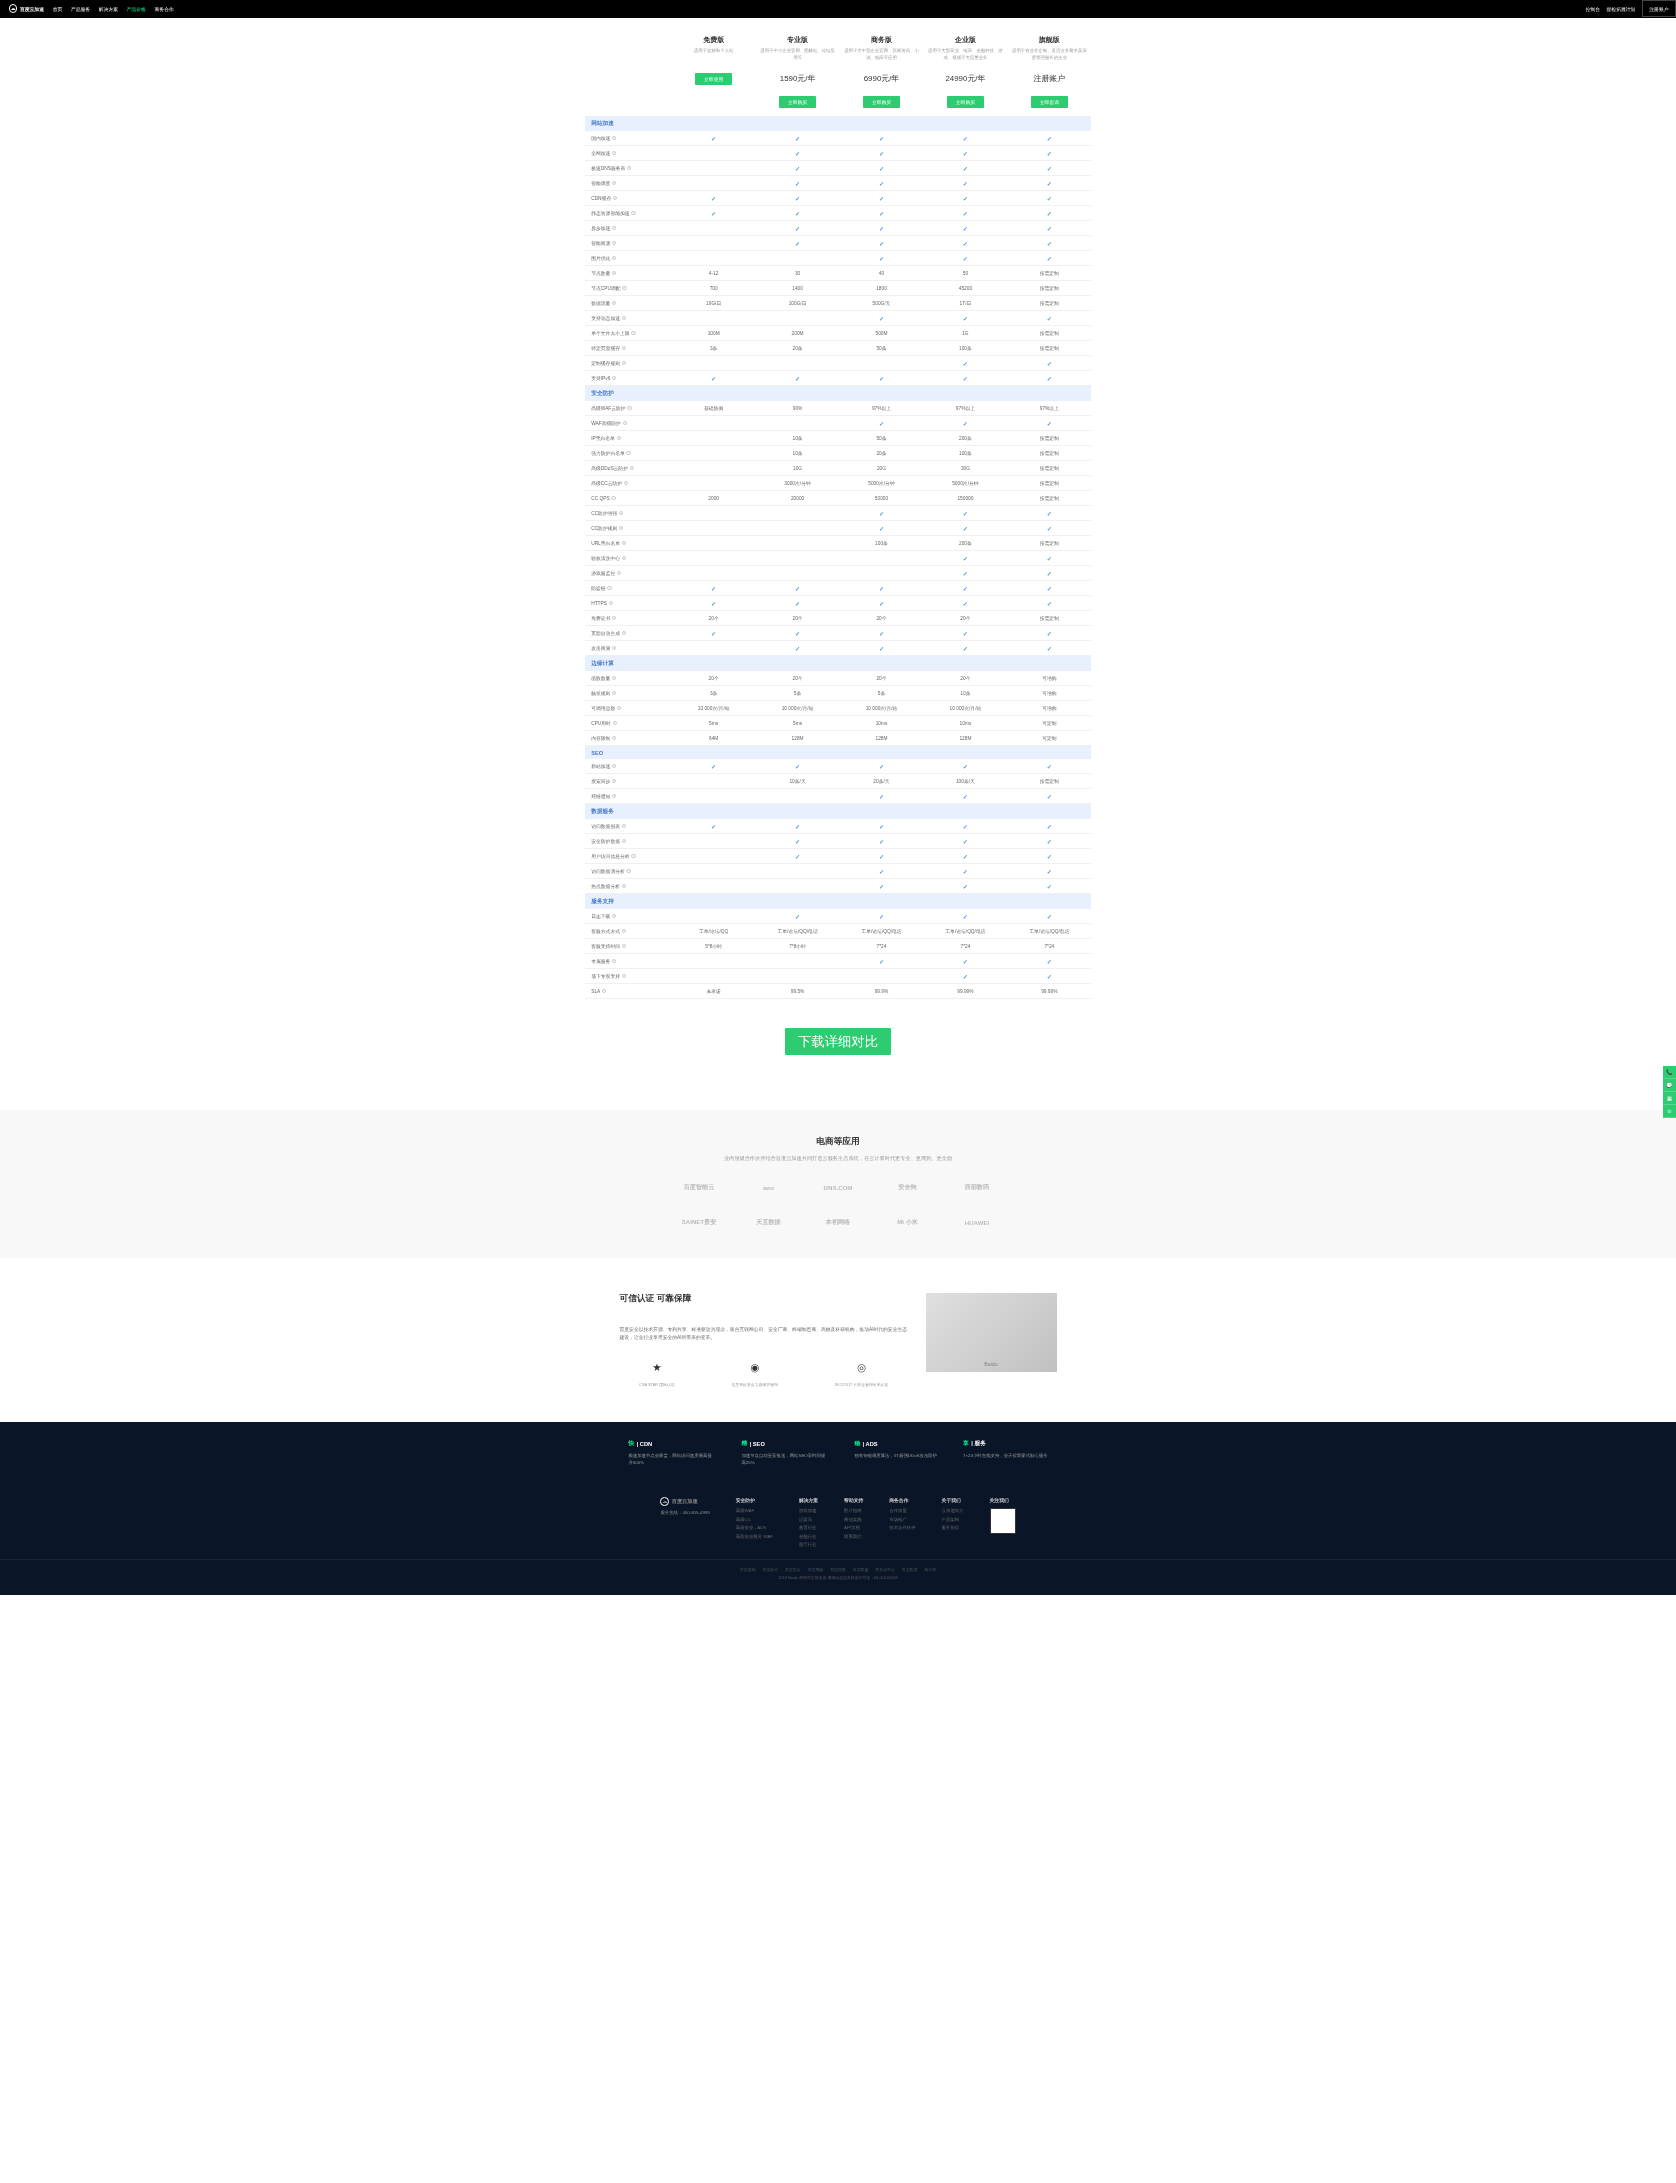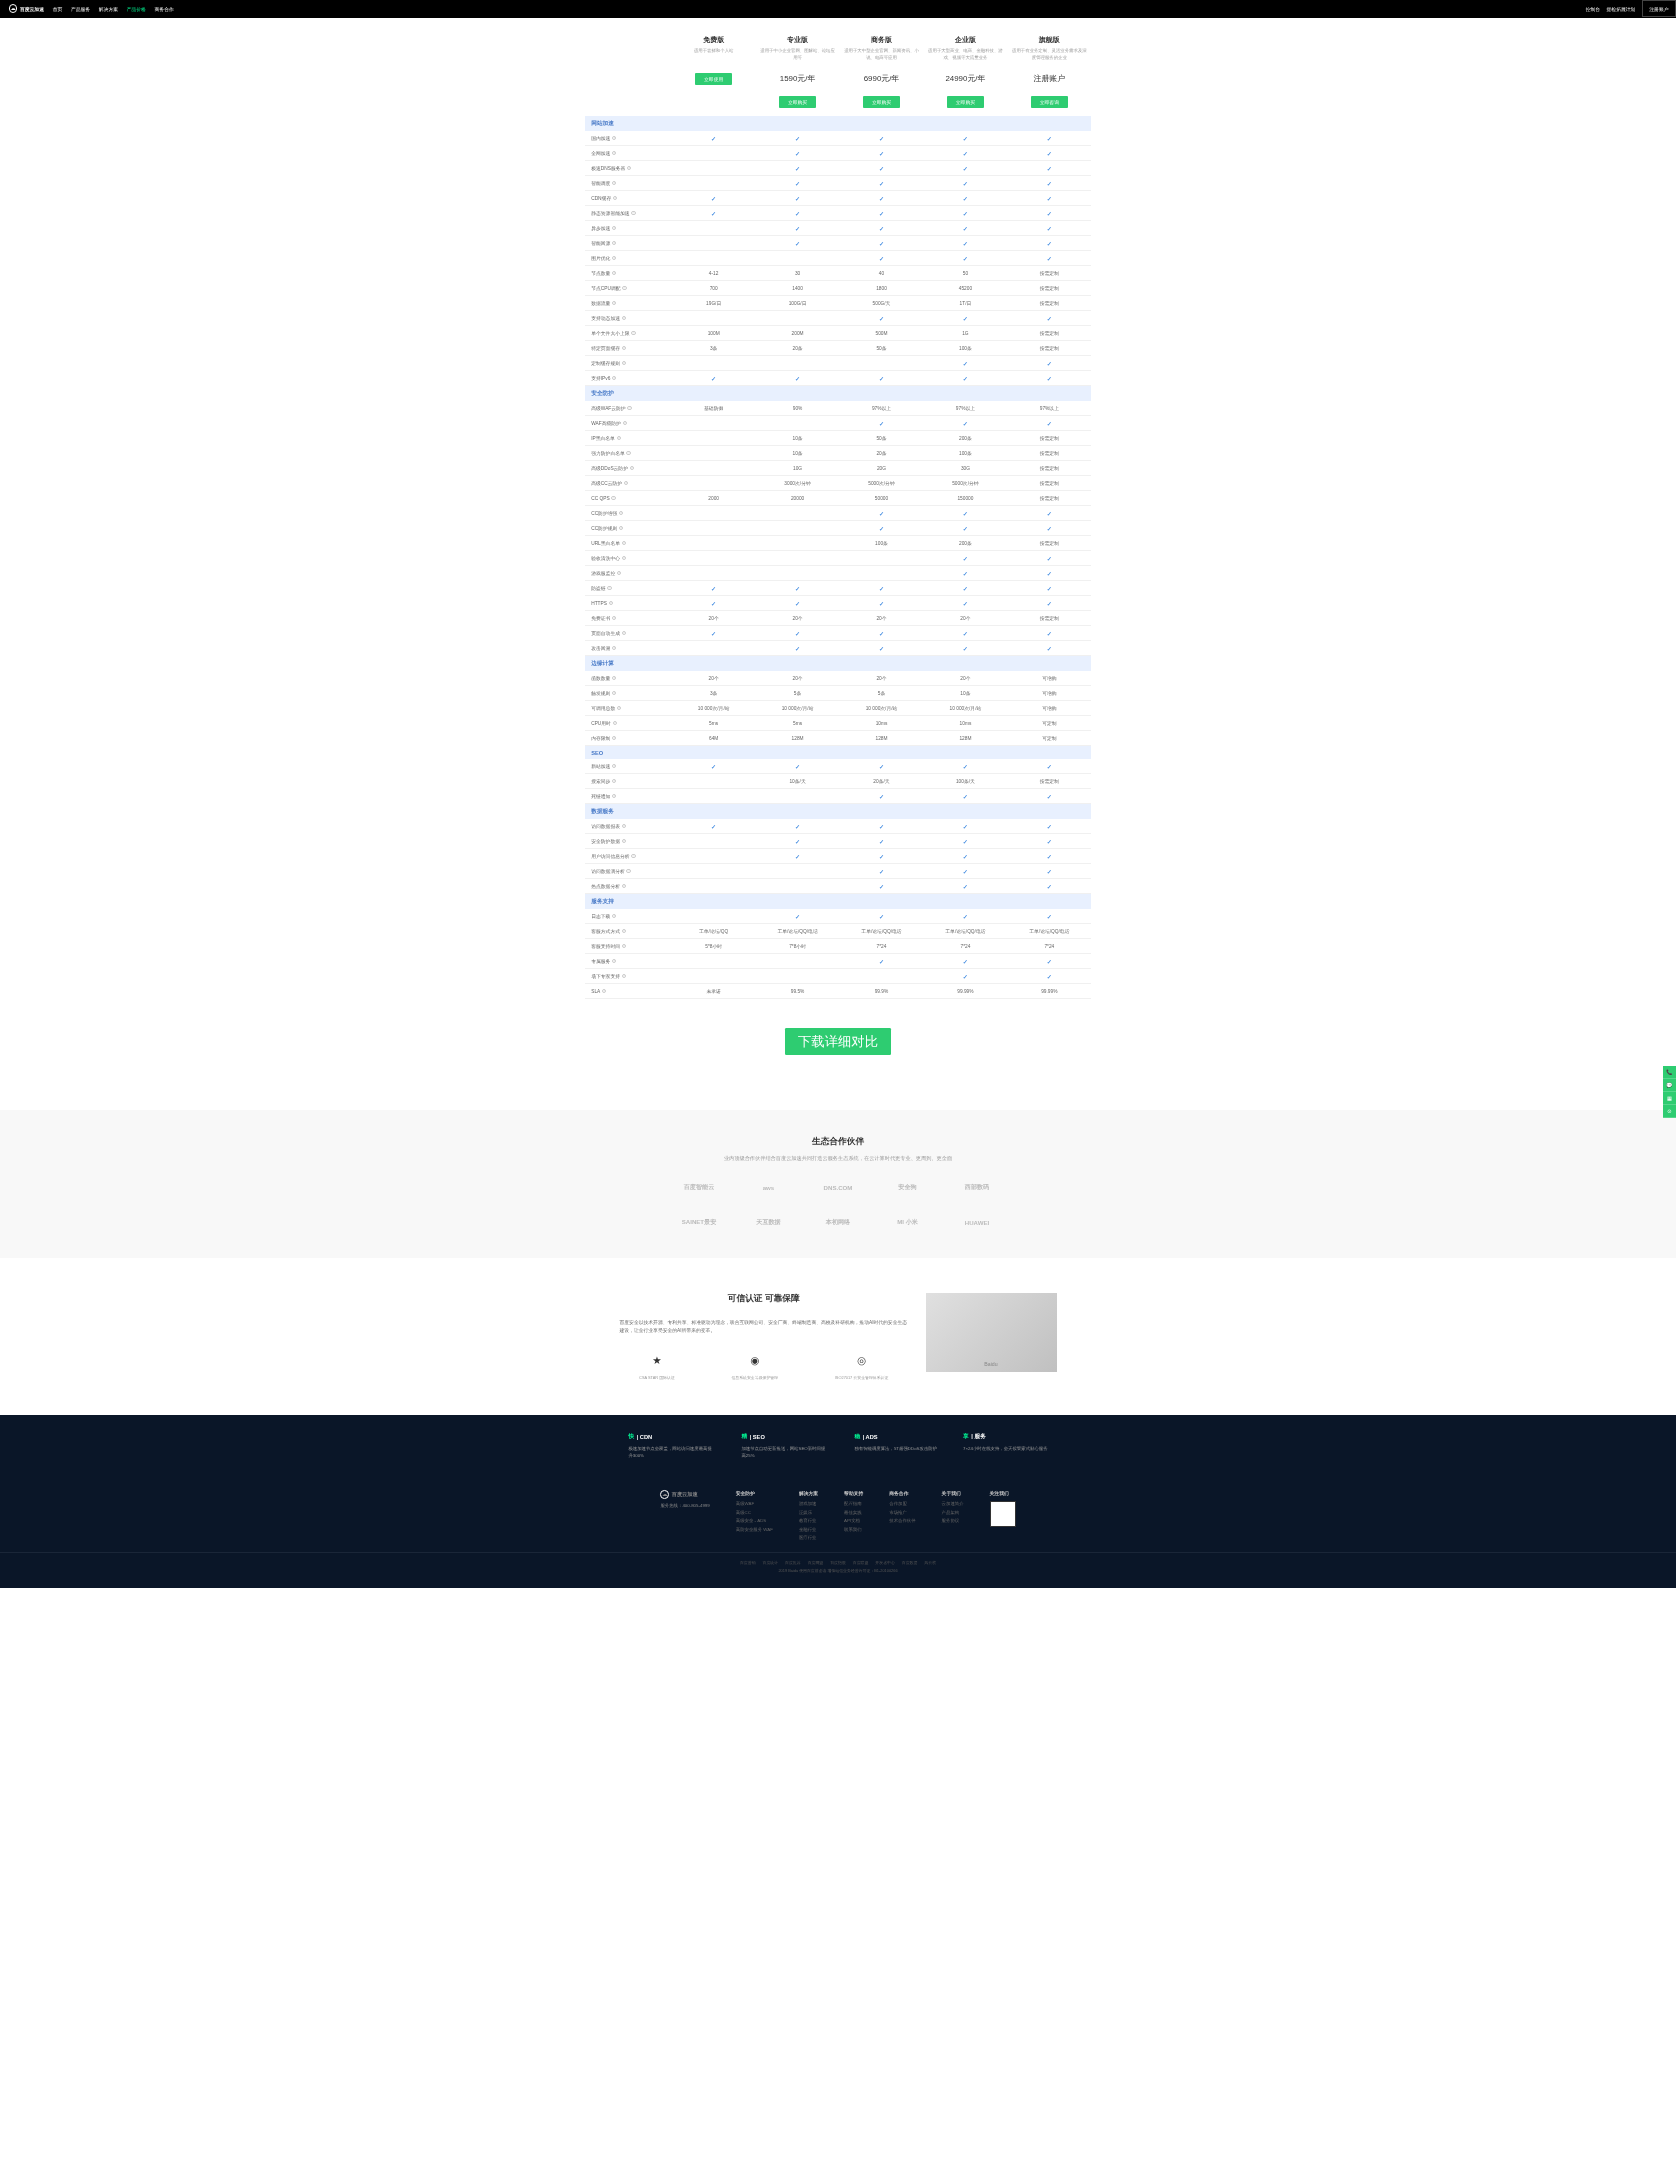--- a/index.html
+++ b/index.html
@@ -27,21 +27,21 @@
 .check{color:#4a90e2;font-size:6.1px;font-weight:bold}
 .info-icon{width:4.4px;height:4.4px;border:0.4px solid #ccc;border-radius:50%;display:inline-flex;align-items:center;justify-content:center;font-size:3.1px;color:#ccc}
 .download-btn{display:block;margin:29px auto;background:#2ecc71;color:#fff;border:none;padding:4.4px 13px;cursor:pointer;border-radius:1.3px}
 .partners{background:#f8f8f8;padding:26px 0;text-align:center;margin-top:17.5px}
 .partners h2{font-size:8.7px;margin-bottom:6.5px}
 .partners-sub{color:#999;font-size:5.2px;margin-bottom:17.5px}
 .partner-grid{display:flex;flex-wrap:wrap;justify-content:center;gap:17.5px;max-width:393px;margin:0 auto}
 .partner-logo{width:52px;height:17.5px;display:flex;align-items:center;justify-content:center;color:#bbb;font-size:6.1px;font-weight:bold}
 .cert{padding:35px 0;max-width:437px;margin:0 auto;display:flex;gap:17.5px;align-items:flex-start}
 .cert-left{flex:1}
-.cert-left h2{font-size:8.7px;margin-bottom:14px;text-align:center}
+.cert-left h2{font-size:8.7px;margin-bottom:21px;text-align:left}
 .cert-left p{font-size:4.8px;color:#666;line-height:1.8;margin-bottom:13px}
 .cert-badges{display:flex;gap:17.5px;justify-content:space-around}
 .cert-badge{text-align:center}
 .cert-badge-icon{width:22px;height:22px;margin:0 auto 4.4px;display:flex;align-items:center;justify-content:center;font-size:10.5px}
 .cert-badge-text{font-size:3.9px;color:#999}
 .cert-img{width:131px;height:79px;background:linear-gradient(135deg,#e0e0e0,#c0c0c0);display:flex;align-items:flex-end;justify-content:center;padding:4.4px;color:#888}
 .footer-cards{background:#0a1628;padding:17.5px 0;display:flex;justify-content:center;gap:26px;color:#fff}
 .footer-card{max-width:87px}
 .footer-card h3{font-size:5.7px;margin-bottom:4.4px;display:flex;align-items:center;gap:2.6px}
 .footer-card h3 .accent{color:#0f9}
@@ -539,21 +539,21 @@
         <div class="feature-cell">99.5%</div>
         <div class="feature-cell">99.9%</div>
         <div class="feature-cell">99.99%</div>
         <div class="feature-cell">99.99%</div>
       </div>
     </div>
   <button class="download-btn">下载详细对比</button>
 </div>
 
 <div class="partners">
-  <h2>生态合作伙伴</h2>
+  <h2>电商等应用</h2>
   <p class="partners-sub">业内顶级合作伙伴结合百度云加速共同打造云服务生态系统，在云计算时代更专业、更周到、更全面</p>
   <div class="partner-grid" id="partner-grid">
       <div class="partner-logo">百度智能云</div>
       <div class="partner-logo">aws</div>
       <div class="partner-logo">DNS.COM</div>
       <div class="partner-logo">安全狗</div>
       <div class="partner-logo">西部数码</div>
       <div class="partner-logo">SAINET景安</div>
       <div class="partner-logo">天互数据</div>
       <div class="partner-logo">本初网络</div>

